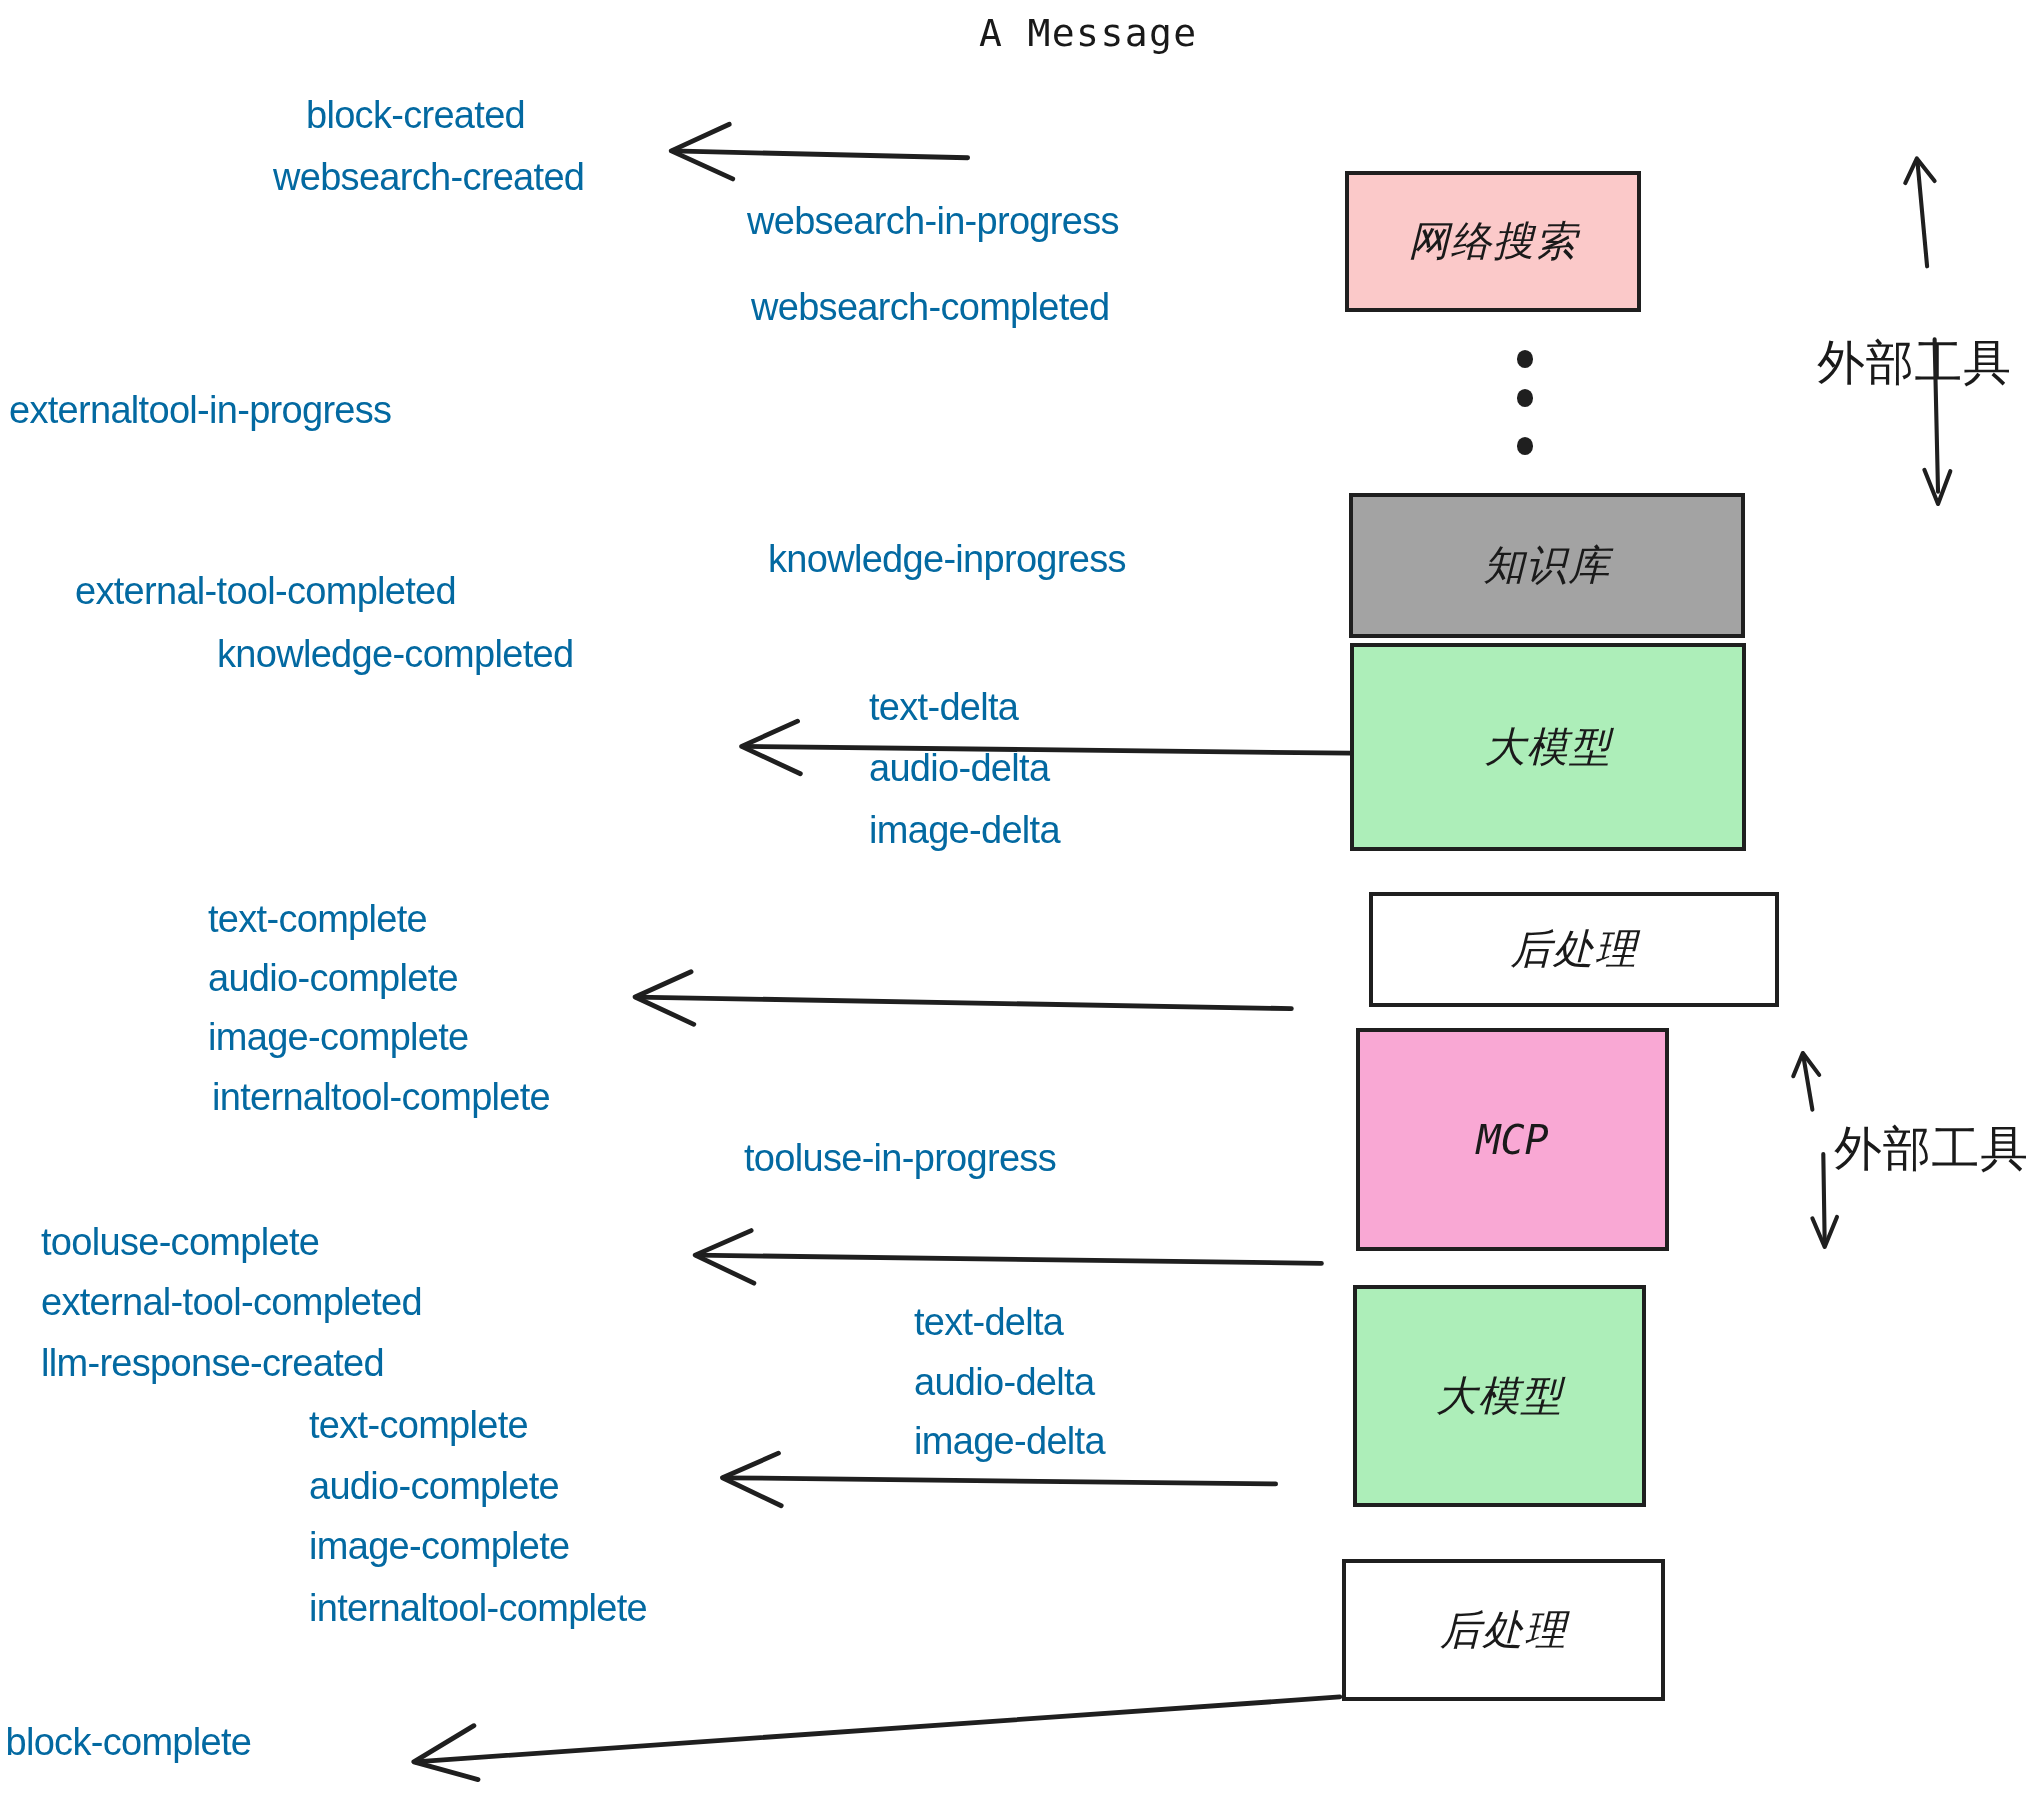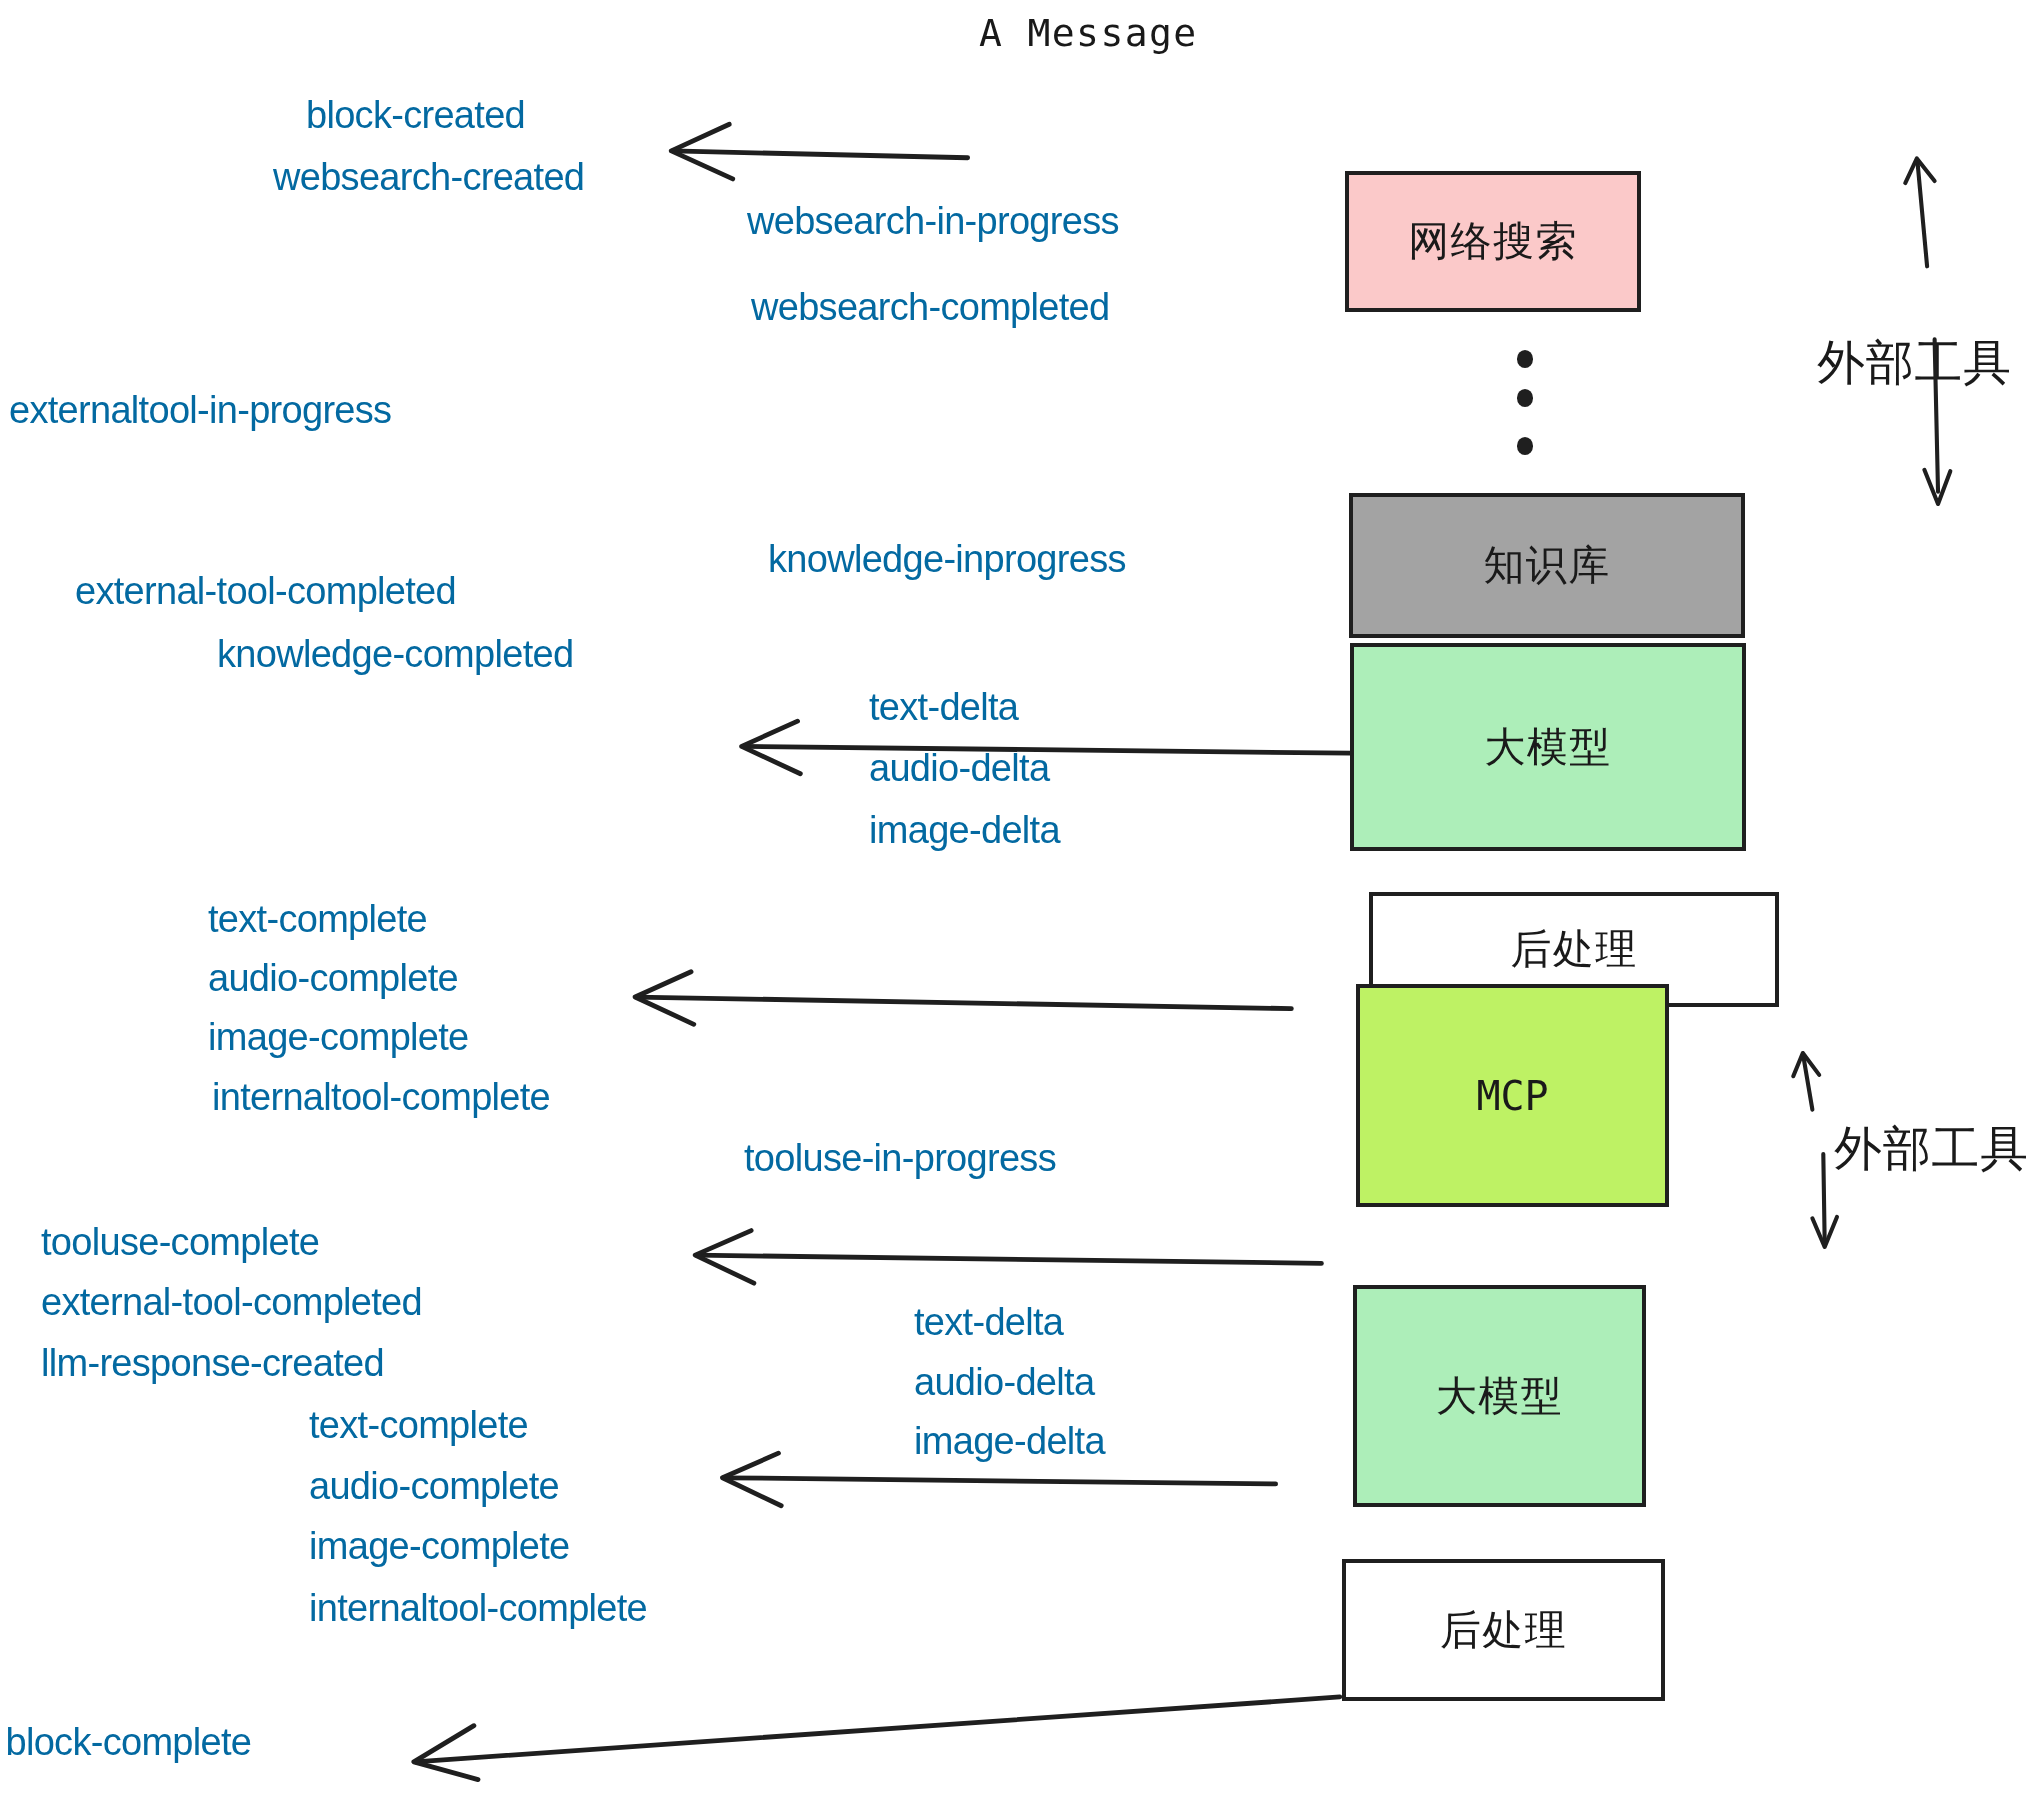--- a/index.html
+++ b/index.html
@@ -34,20 +34,21 @@
     letter-spacing: 1.4px;
     line-height: 1;
   }
   .box {
     position: absolute;
     border: 4.8px solid #1f1f1f;
     box-sizing: border-box;
     display: flex;
     align-items: center;
     justify-content: center;
+    font-style: italic;
   }
   .box-label {
     font-family: "DejaVu Sans", "Liberation Sans", sans-serif;
     font-size: 41px;
     color: #1a1a1a;
     letter-spacing: 1.4px;
     line-height: 1;
   }
   .box-label.latin {
     font-family: "DejaVu Sans Mono", "Liberation Mono", monospace;
@@ -129,21 +130,21 @@
   </div>
 
   <div class="box" style="left:1350px; top:643px; width:396px; height:208px; background:#ADEEB9;">
     <span class="box-label">大模型</span>
   </div>
 
   <div class="box" style="left:1369px; top:892px; width:410px; height:115px; background:#FFFFFF;">
     <span class="box-label">后处理</span>
   </div>
 
-  <div class="box" style="left:1356px; top:984px; width:313px; height:223px; background:#bef264;">
+  <div class="box" style="left:1356px; top:1028px; width:313px; height:223px; background:#f9a8d4;">
     <span class="box-label latin">MCP</span>
   </div>
 
   <div class="box" style="left:1353px; top:1285px; width:293px; height:222px; background:#ADEEB9;">
     <span class="box-label">大模型</span>
   </div>
 
   <div class="box" style="left:1342px; top:1559px; width:323px; height:142px; background:#FFFFFF;">
     <span class="box-label">后处理</span>
   </div>

